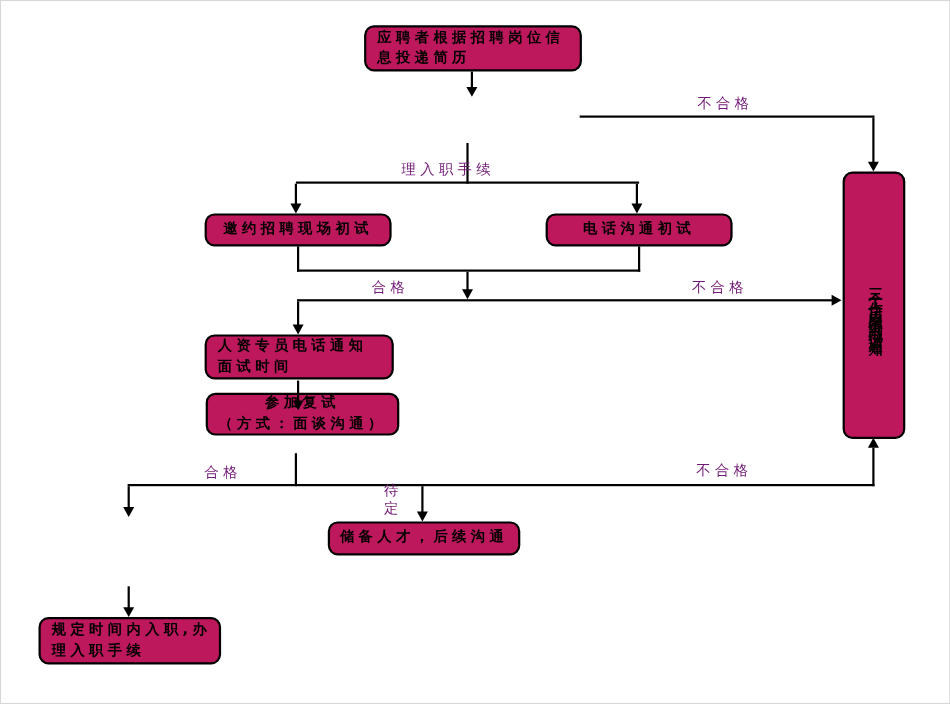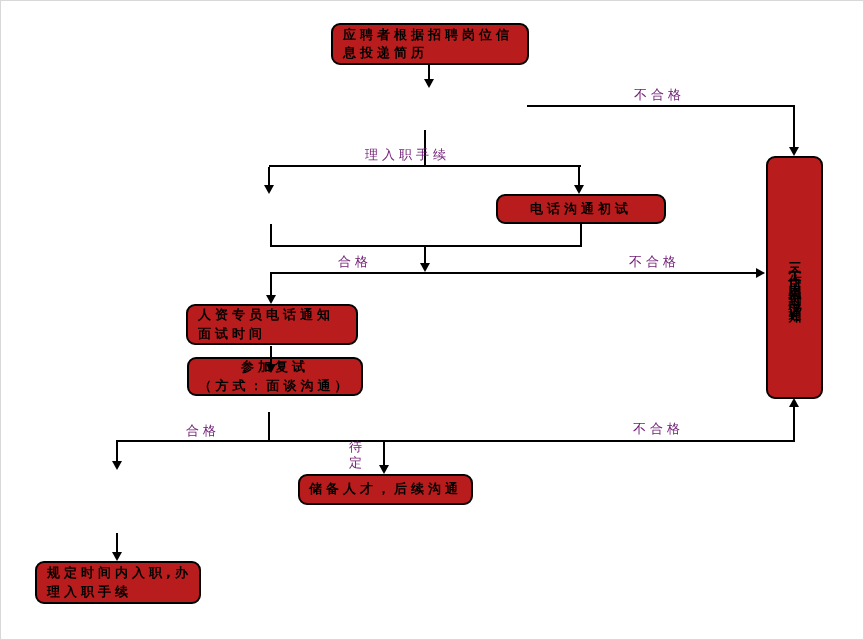--- a/index.html
+++ b/index.html
@@ -2,21 +2,21 @@
 <html><head>
 <meta charset="utf-8">
 <style>
   html,body{margin:0;padding:0;background:#fff;}
   #canvas{
     position:relative;width:864px;height:640px;background:#fff;
     border:1px solid #d8d8d8;box-sizing:border-box;overflow:hidden;
     font-family:"DejaVu Sans",sans-serif;
   }
   .node{
-    position:absolute;background:#b91c1c;border:2px solid #000;border-radius:9px;
+    position:absolute;background:#be185d;border:2px solid #000;border-radius:9px;
     box-sizing:border-box;display:flex;align-items:center;
     font-weight:bold;font-size:13px;letter-spacing:4px;line-height:1.4;
     color:#000;white-space:pre-line;
   }
   .node.left{justify-content:flex-start;padding-left:10px;text-align:left;}
   .node.center{justify-content:center;text-align:center;}
   .node.vert{
     writing-mode:vertical-rl;text-orientation:upright;
     justify-content:center;align-items:center;text-align:center;padding:0;
   }
@@ -30,20 +30,21 @@
     white-space:pre-line;line-height:1.25;
   }
 </style>
 </head>
 <body>
 
 <div id="canvas">
 
   <div class="node left" style="left:330px;top:22px;width:198px;height:42px">应聘者根据招聘岗位信
 息投递简历</div>
+  <div class="node center" style="left:185px;top:193px;width:170px;height:30px">邀约招聘现场初试</div>
   <div class="node center" style="left:495px;top:193px;width:170px;height:30px">电话沟通初试</div>
   <div class="node left" style="left:185px;top:303px;width:172px;height:41px">人资专员电话通知
 面试时间</div>
   <div class="node center" style="left:186px;top:356px;width:176px;height:39px">参加复试
 （方式：面谈沟通）</div>
   <div class="node center" style="left:297px;top:473px;width:175px;height:31px">储备人才，后续沟通</div>
   <div class="node left" style="left:34px;top:560px;width:166px;height:43px">规定时间内入职,办
 理入职手续</div>
   <div class="node vert" style="left:765px;top:155px;width:57px;height:243px">三个工作日内未得到电话通知</div>
 

